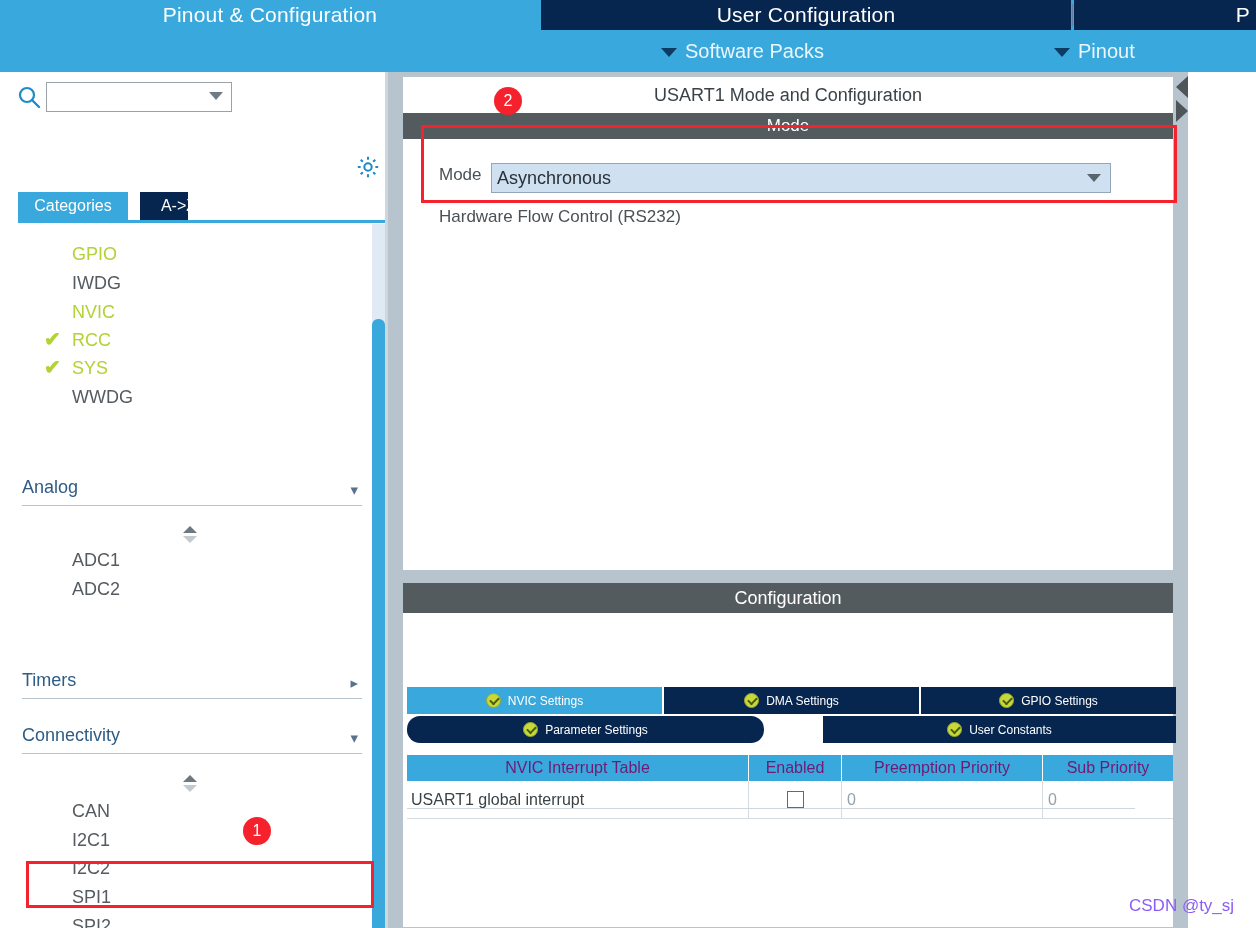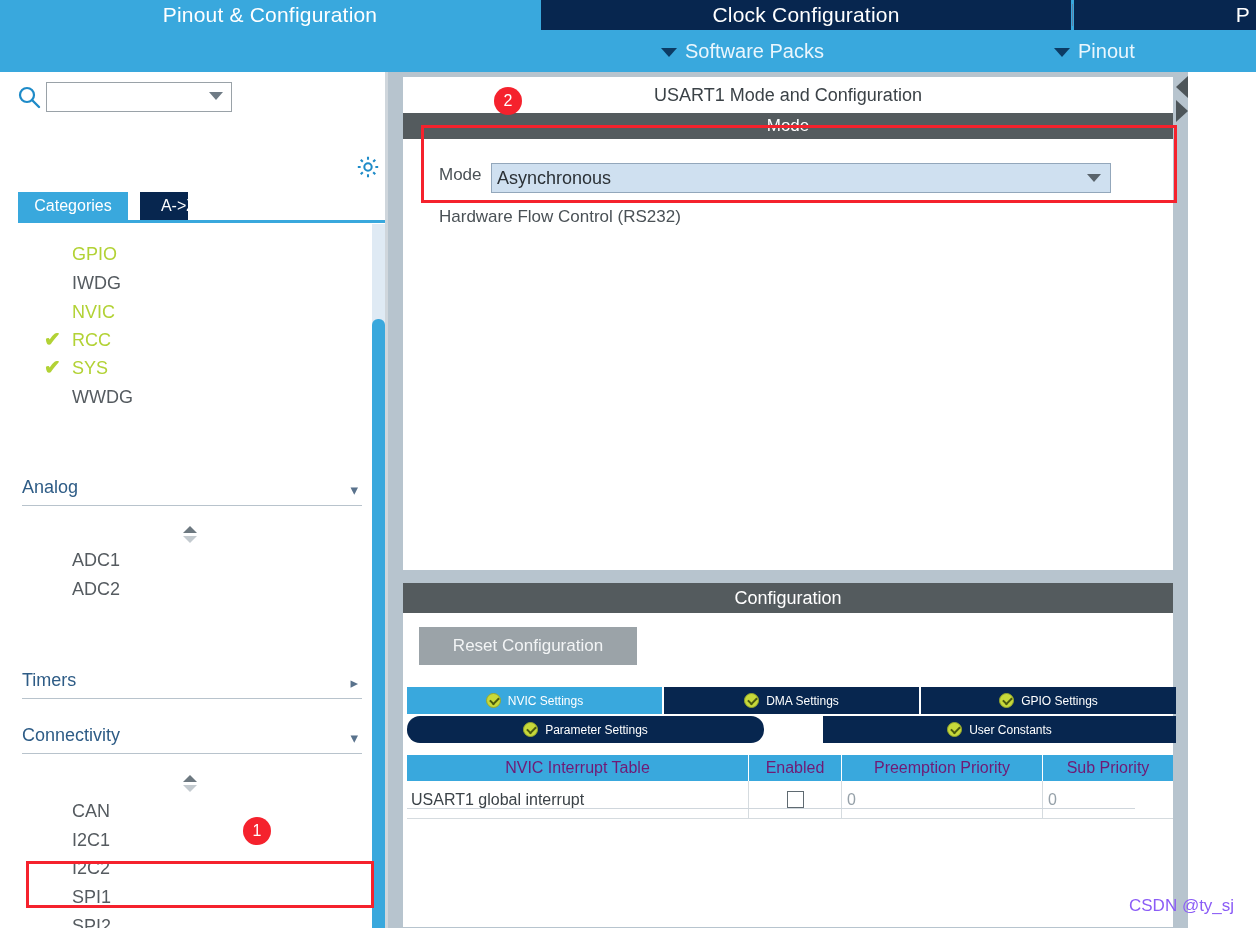--- a/index.html
+++ b/index.html
@@ -249,21 +249,21 @@
   #badge-1 { left:243px; top:817px; }
   #badge-2 { left:494px; top:87px; }
 </style>
 </head>
 <body>
 
 <div class="root">
 
   <div class="topbar">
     <div class="tab-main" id="tab-pinout">Pinout &amp; Configuration</div>
-    <div class="tab-main active" id="tab-clock">Clock Configuration</div>
+    <div class="tab-main active" id="tab-clock">User Configuration</div>
     <div class="tab-main active" id="tab-project">P</div>
     <div class="tab-sep" style="left:1072px;"></div>
 
     <div class="subbar">
       <div class="subitem" id="sub-softpacks">
         <span class="chev-d"></span>
         <span>Software Packs</span>
       </div>
       <div class="subitem" id="sub-pinout">
         <span class="chev-d"></span>
@@ -395,21 +395,20 @@
       </div>
 
       <div class="frow" style="left:36px; top:130px;">
         <span class="flabel">Hardware Flow Control (RS232)</span>
       </div>
     </div>
 
     <div class="cfgpanel">
       <div class="band" id="cfg-band">Configuration</div>
 
-      <div class="resetbtn">Reset Configuration</div>
 
       <div class="tabrow">
         <div class="cfgtab active" style="left:0; top:104px; width:255px;">
           <span class="okdot"></span>
           <span>NVIC Settings</span>
         </div>
         <div class="cfgtab" style="left:257px; top:104px; width:255px;">
           <span class="okdot"></span>
           <span>DMA Settings</span>
         </div>

